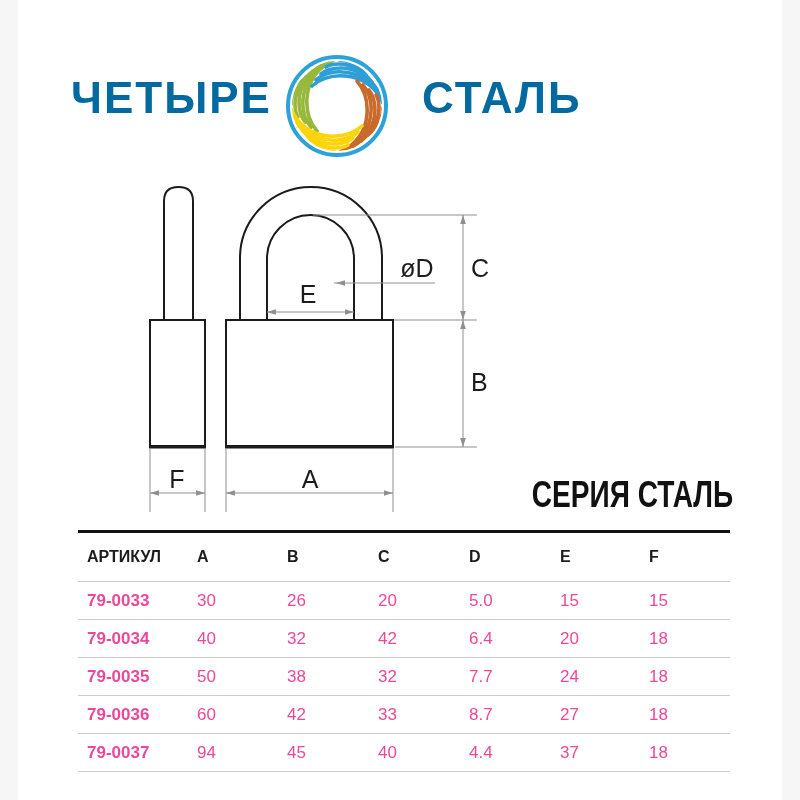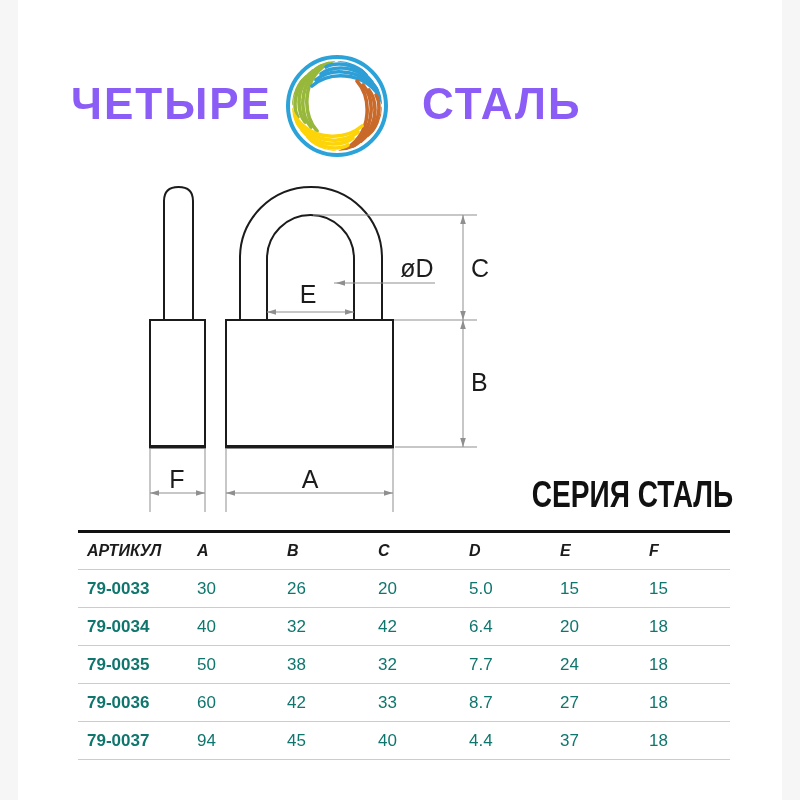--- a/index.html
+++ b/index.html
@@ -7,54 +7,54 @@
   body {
     position:relative; width:800px; height:800px; background:#ffffff; overflow:hidden;
     font-family:"Liberation Sans", sans-serif; color:#1c1c1c;
   }
   .edge-strip { position:absolute; top:0; width:18px; height:800px; background:#f6f6f6; }
   .edge-strip.left { left:0; }
   .edge-strip.right { right:0; }
 
   
   .brand-word {
-    position:absolute; top:82px; font-size:44px; font-weight:700;
-    letter-spacing:2px; color:#8b5cf6; line-height:44px; white-space:nowrap;
+    position:absolute; top:76px; font-size:44px; font-weight:700;
+    letter-spacing:2px; color:#0369a1; line-height:44px; white-space:nowrap;
   }
   .brand-word.left { left:71px; }
   .brand-word.right { left:422px; }
   .logo-circle { position:absolute; left:282px; top:51px; }
 
   
   .tech-drawing { position:absolute; left:130px; top:180px; }
   .tech-drawing text { font-family:"Liberation Sans", sans-serif; fill:#1c1c1c; }
 
   
   .series-title {
     position:absolute; top:477px; right:67px;
     font-size:36px; font-weight:800; line-height:36px; color:#111;
     transform:scaleX(0.78); transform-origin:right center; white-space:nowrap;
     letter-spacing:0px;
   }
 
   
   .spec-table { position:absolute; left:78px; top:530px; width:652px; }
   .t-row { display:flex; align-items:center; border-bottom:1px solid #cccccc; }
-  .t-row.header { height:40px; border-top:3px solid #111111;font-style:italic; }
+  .t-row.header { height:52px; border-top:3px solid #111111; }
   .t-row.data { height:38px; }
   .t-cell { padding-left:9px; font-size:17px; overflow:hidden; white-space:nowrap; }
   .t-cell.c0 { width:110px; font-weight:700; }
   .t-cell.c1 { width:90px; }
   .t-cell.c2 { width:91px; }
   .t-cell.c3 { width:91px; }
   .t-cell.c4 { width:91px; }
   .t-cell.c5 { width:89px; }
   .t-cell.c6 { width:80px; }
   .t-row.header .t-cell { font-weight:700; font-size:16px; }
-  .t-row.data .t-cell { color:#0f766e; }
+  .t-row.data .t-cell { color:#ec4899; }
 </style>
 </head>
 <body>
 
 <div class="edge-strip left"></div>
 <div class="edge-strip right"></div>
 
 <div class="brand-word left">ЧЕТЫРЕ</div>
 
 <svg class="logo-circle" width="110" height="110" viewBox="0 0 110 110">

